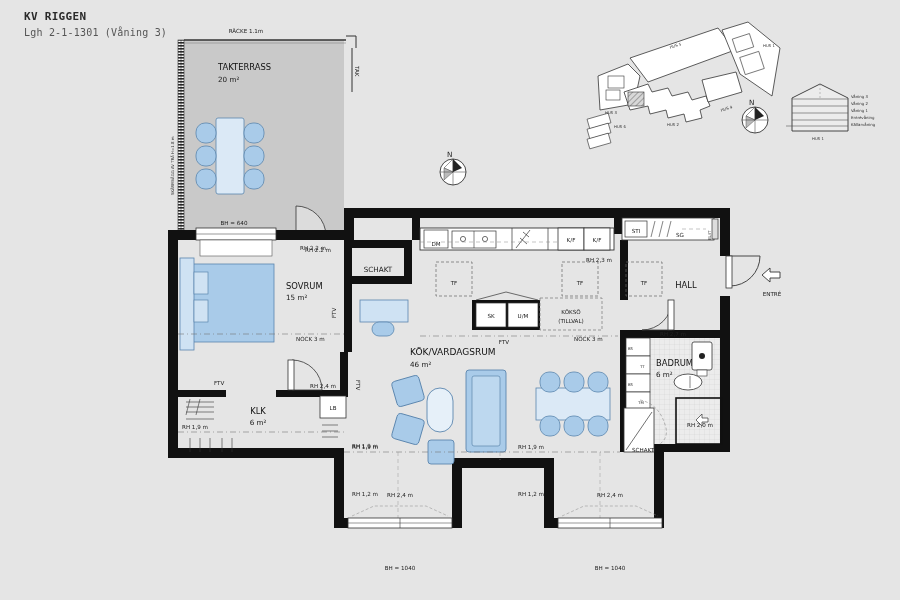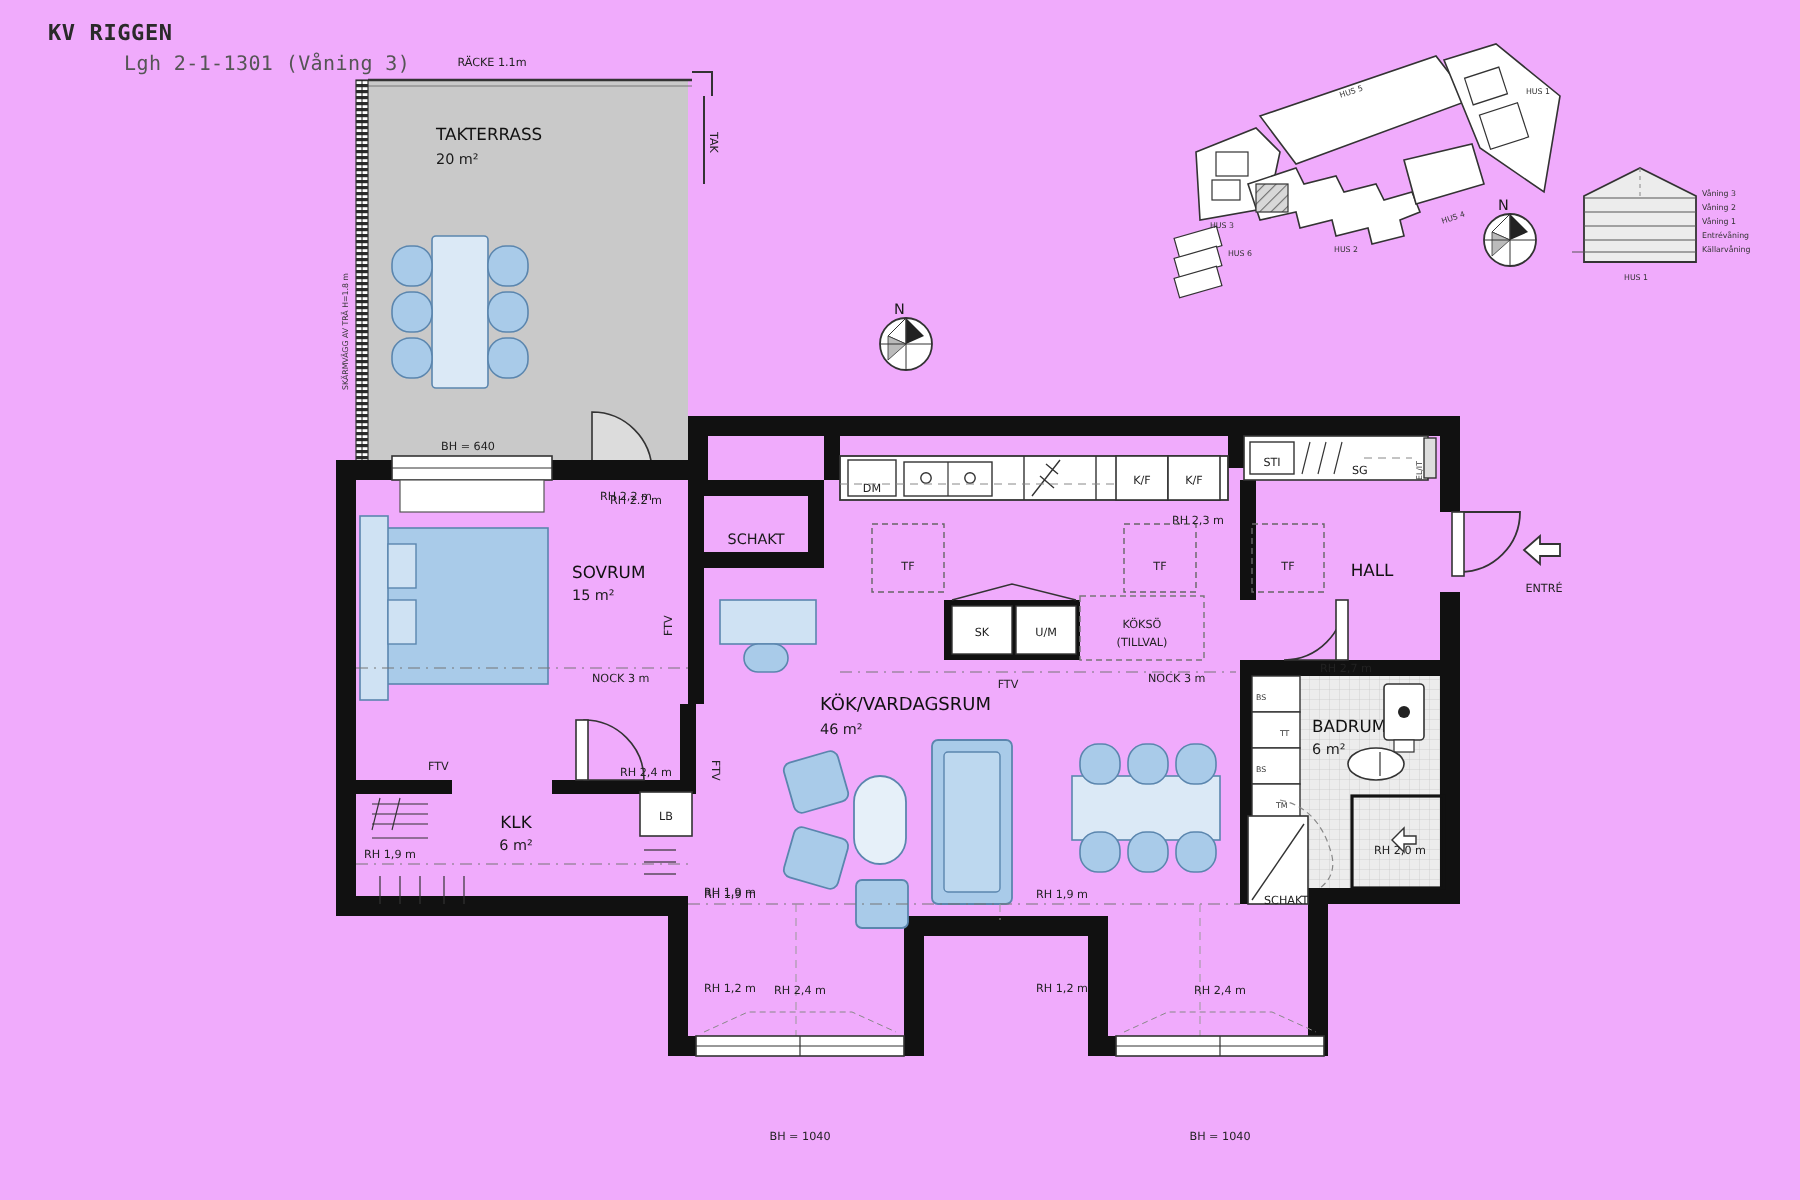--- a/index.html
+++ b/index.html
@@ -3,25 +3,25 @@
 <meta charset="utf-8">
 <style>
   * { box-sizing: border-box; }
   html, body {
     margin: 0; padding: 0;
     width: 900px; height: 600px;
     background: #ffffff;
     font-family: "DejaVu Sans", "Liberation Sans", sans-serif;
     overflow: hidden;
   }
-  #stage { position: relative; width: 900px; height: 600px; background:#f0abfc; }
+  #stage { position: relative; width: 900px; height: 600px; background:#e5e5e5; }
 
   .hdr { position:absolute; left:24px; top:10px; }
   .hdr-title { font-family:"DejaVu Sans Mono","Liberation Mono",monospace; font-size:11px; font-weight:bold; color:#2a2a2a; letter-spacing:0.3px; }
-  .hdr-sub { font-family:"DejaVu Sans Mono","Liberation Mono",monospace; font-size:10px; color:#555; margin-top:4px; letter-spacing:0.2px;margin-left:38px; }
+  .hdr-sub { font-family:"DejaVu Sans Mono","Liberation Mono",monospace; font-size:10px; color:#555; margin-top:4px; letter-spacing:0.2px; }
 
   svg { position:absolute; left:0; top:0; }
   .lbl { font-size:7.2px; fill:#1a1a1a; font-family:"DejaVu Sans","Liberation Sans",sans-serif; }
   .lbl-room { font-size:8.4px; fill:#111; }
   .lbl-room.big { font-size:9px; }
   .lbl-sm { font-size:5.6px; fill:#222; }
   .lbl-tiny { font-size:3.9px; fill:#333; }
   .ctr { text-anchor:middle; }
 </style>
 </head>

